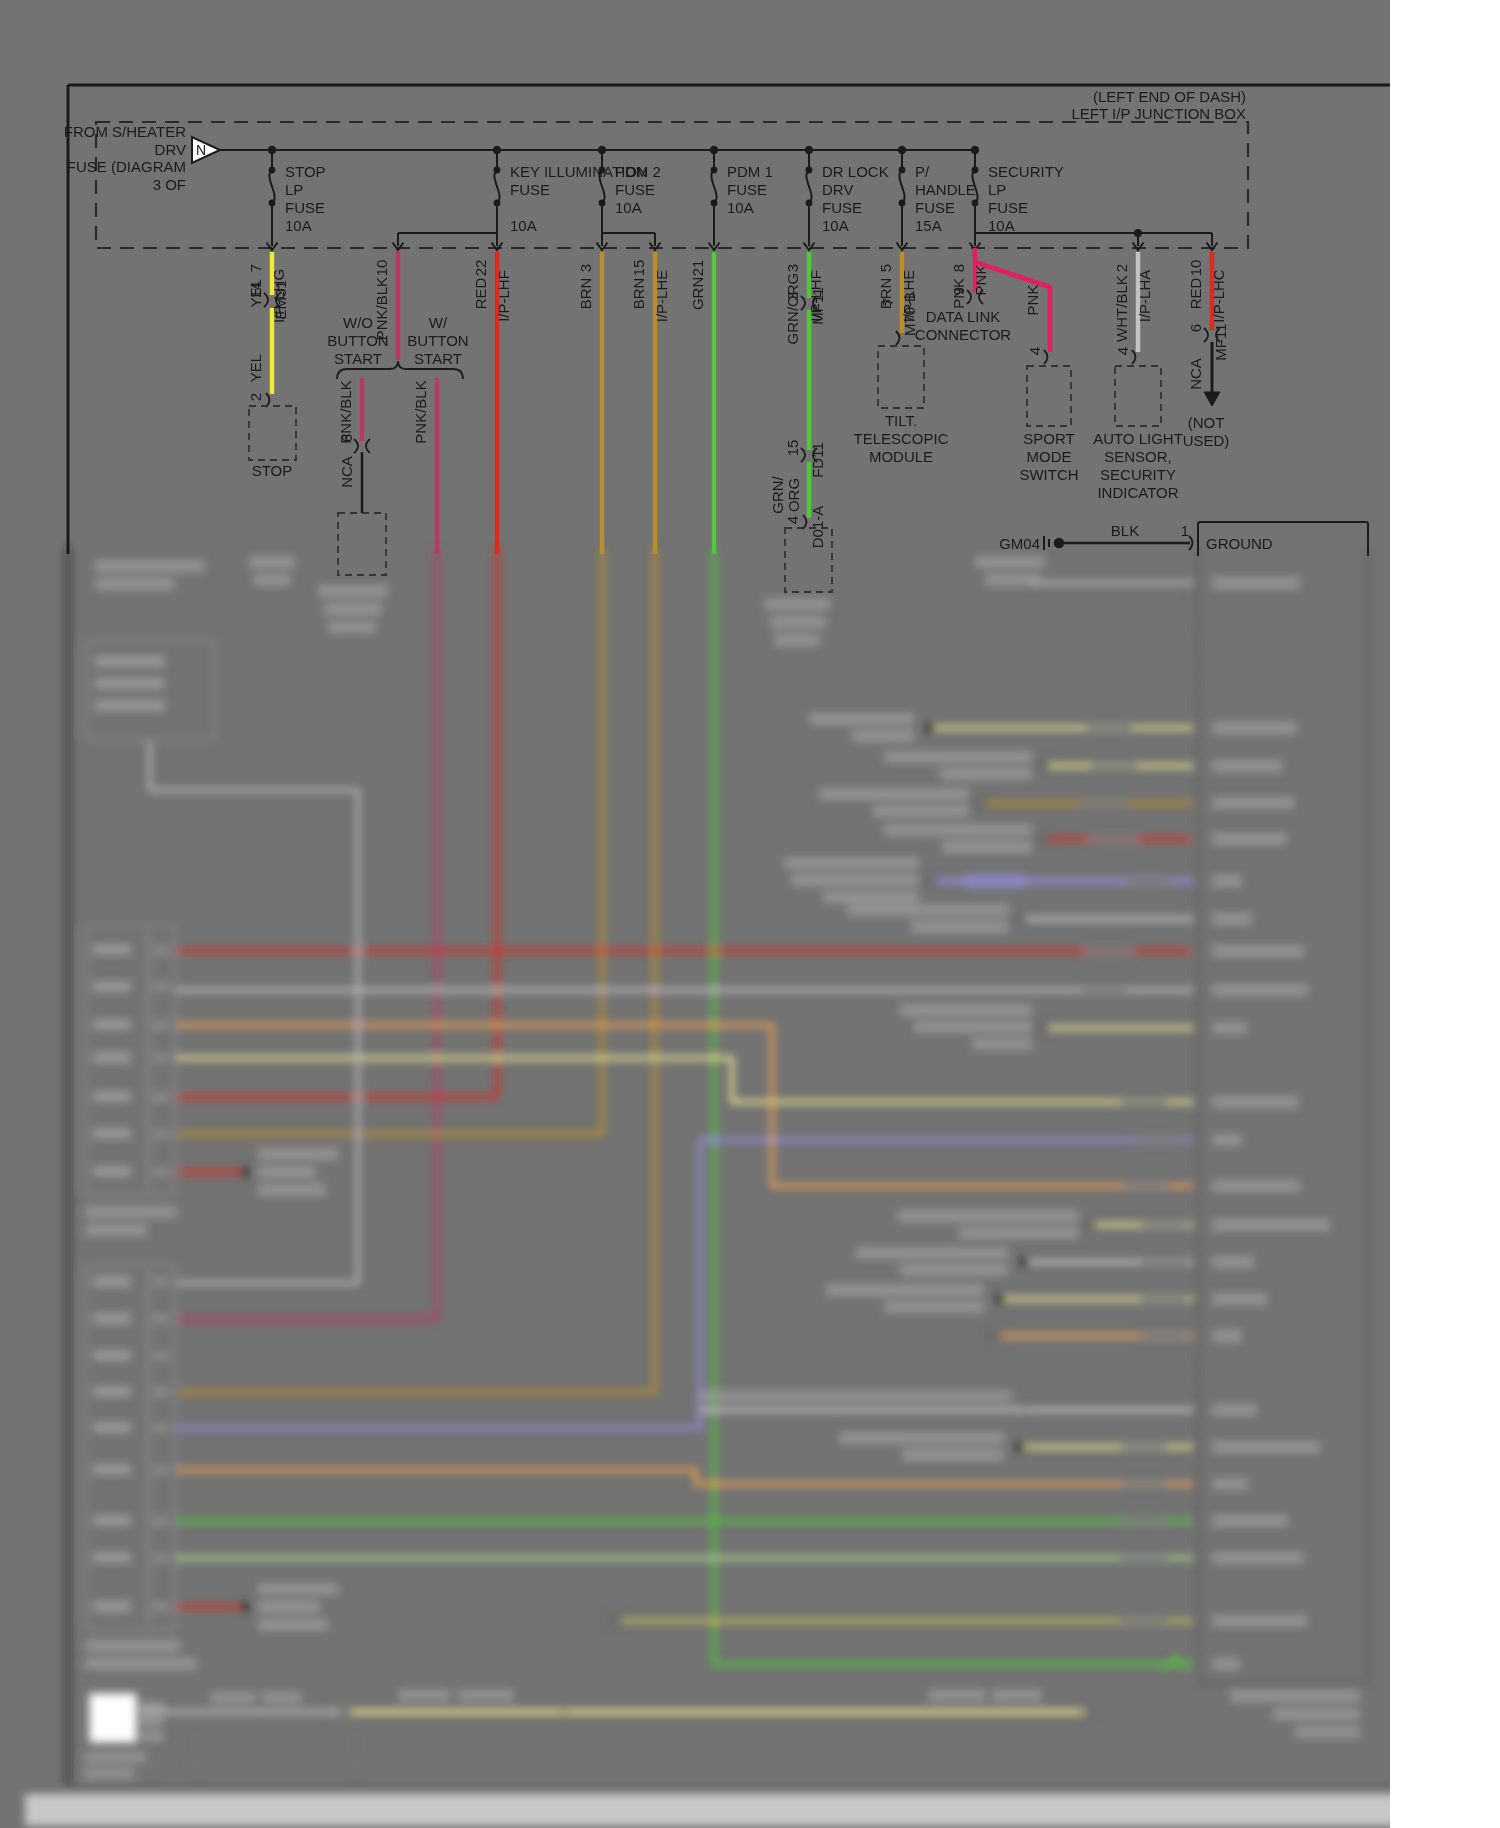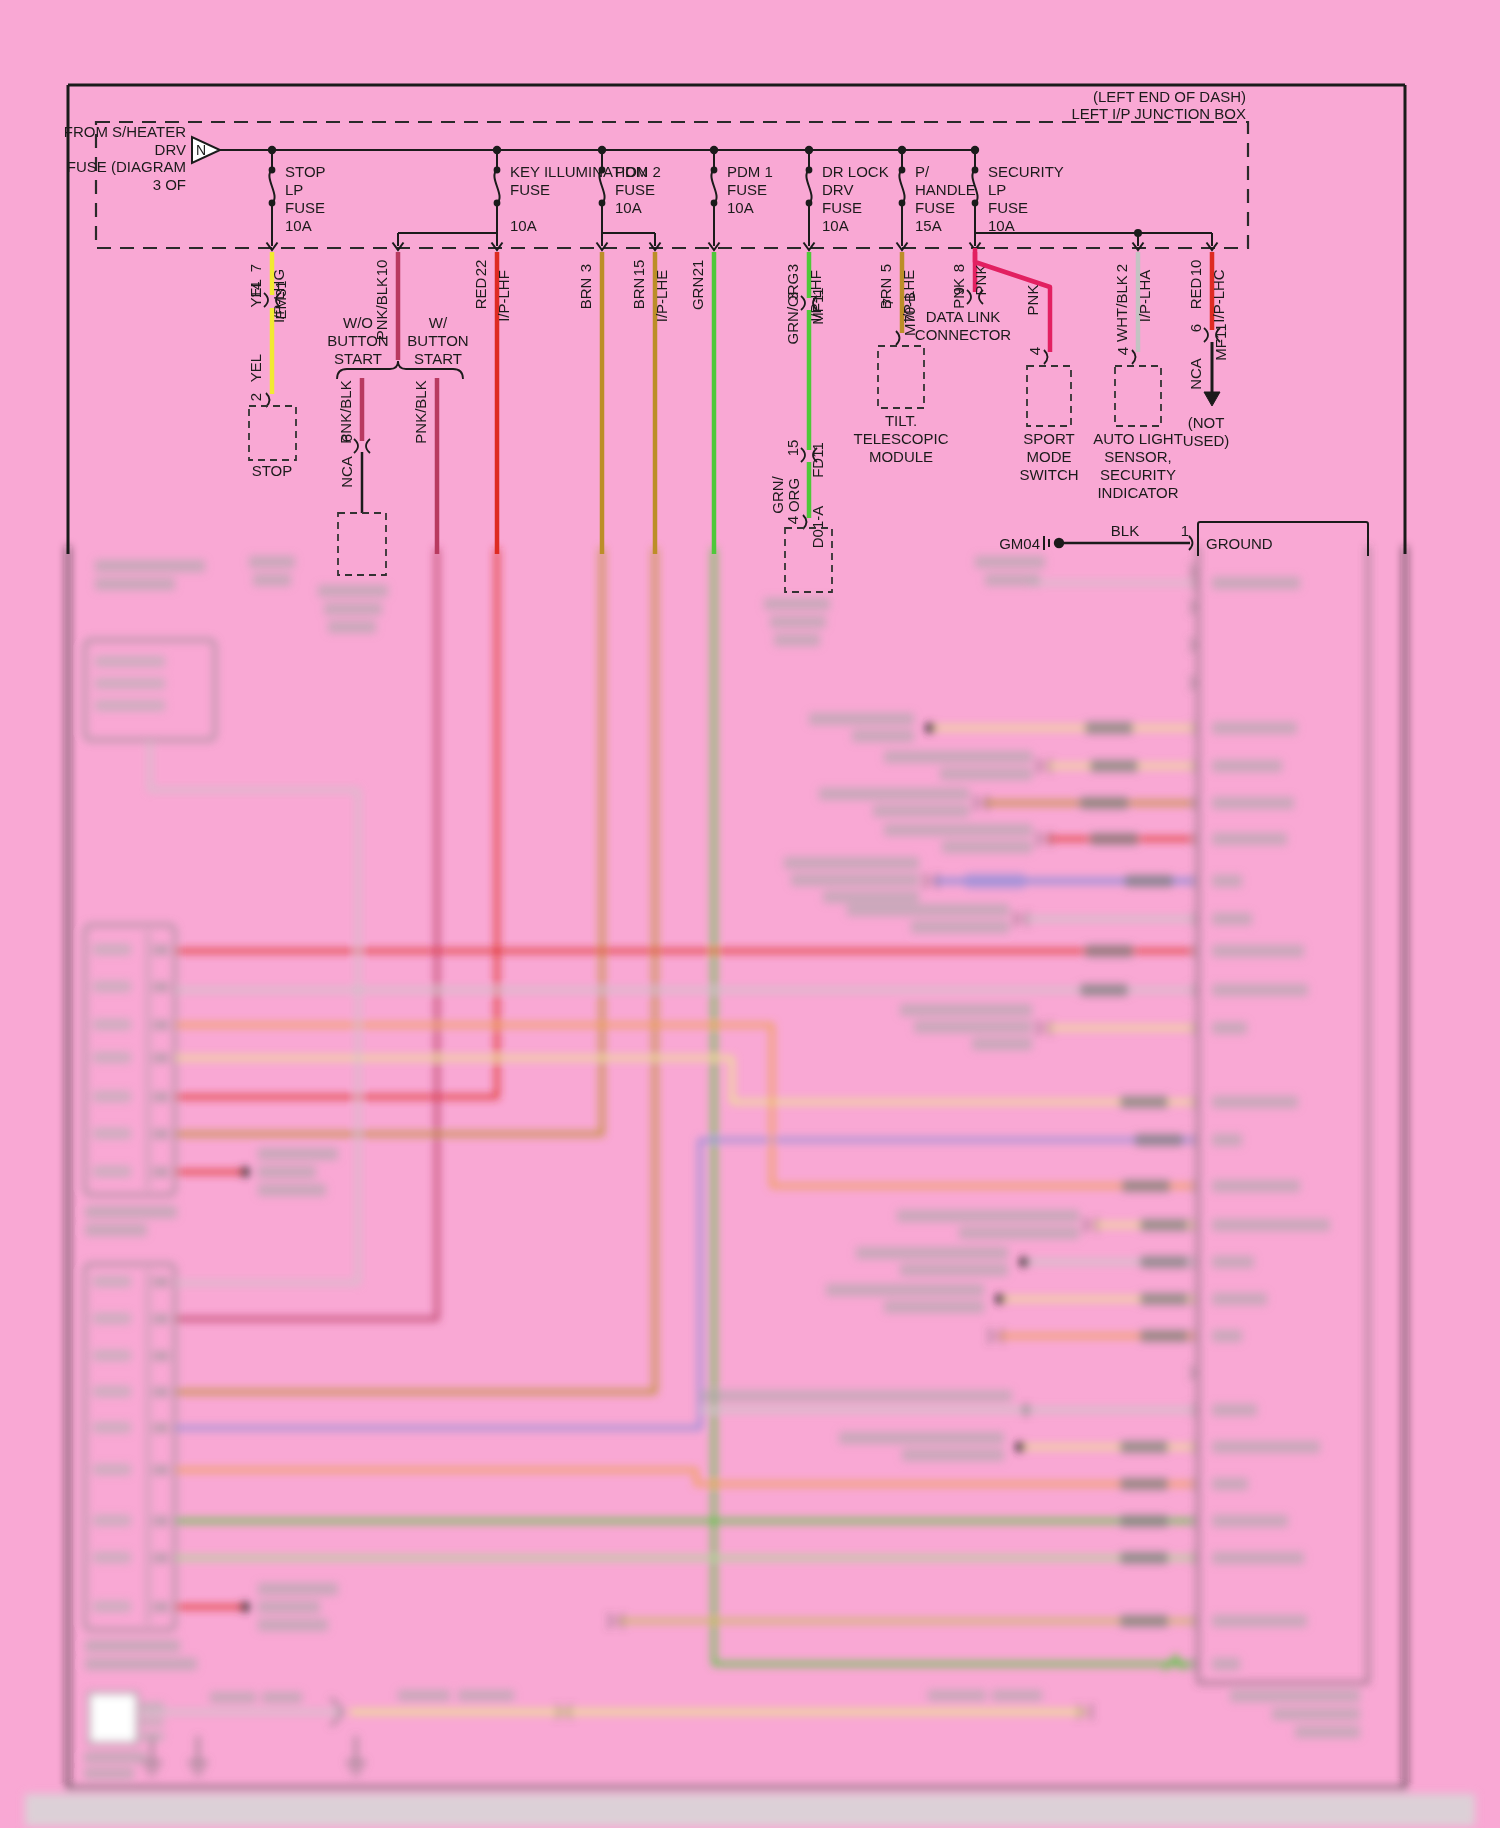--- a/index.html
+++ b/index.html
@@ -1,16 +1,16 @@
 <!DOCTYPE html>
 <html><head>
 <meta charset="utf-8">
 <style>
   html,body{margin:0;padding:0;background:#ffffff;}
-  #stage{position:relative;width:1500px;height:1828px;background:#f9a8d4;overflow:hidden;
+  #stage{position:relative;width:1390px;height:1828px;background:#737373;overflow:hidden;
          font-family:"Liberation Sans", sans-serif;text-align:right;}
   svg text{font-family:"Liberation Sans", sans-serif;fill:#1b1b1b;}
 </style>
 </head>
 <body>
 
 <div id="stage">
   <svg id="diagram" width="1500" height="1828" viewBox="0 0 1500 1828">
     <defs>
       <filter id="blurF" x="-5%" y="-2%" width="110%" height="104%">

